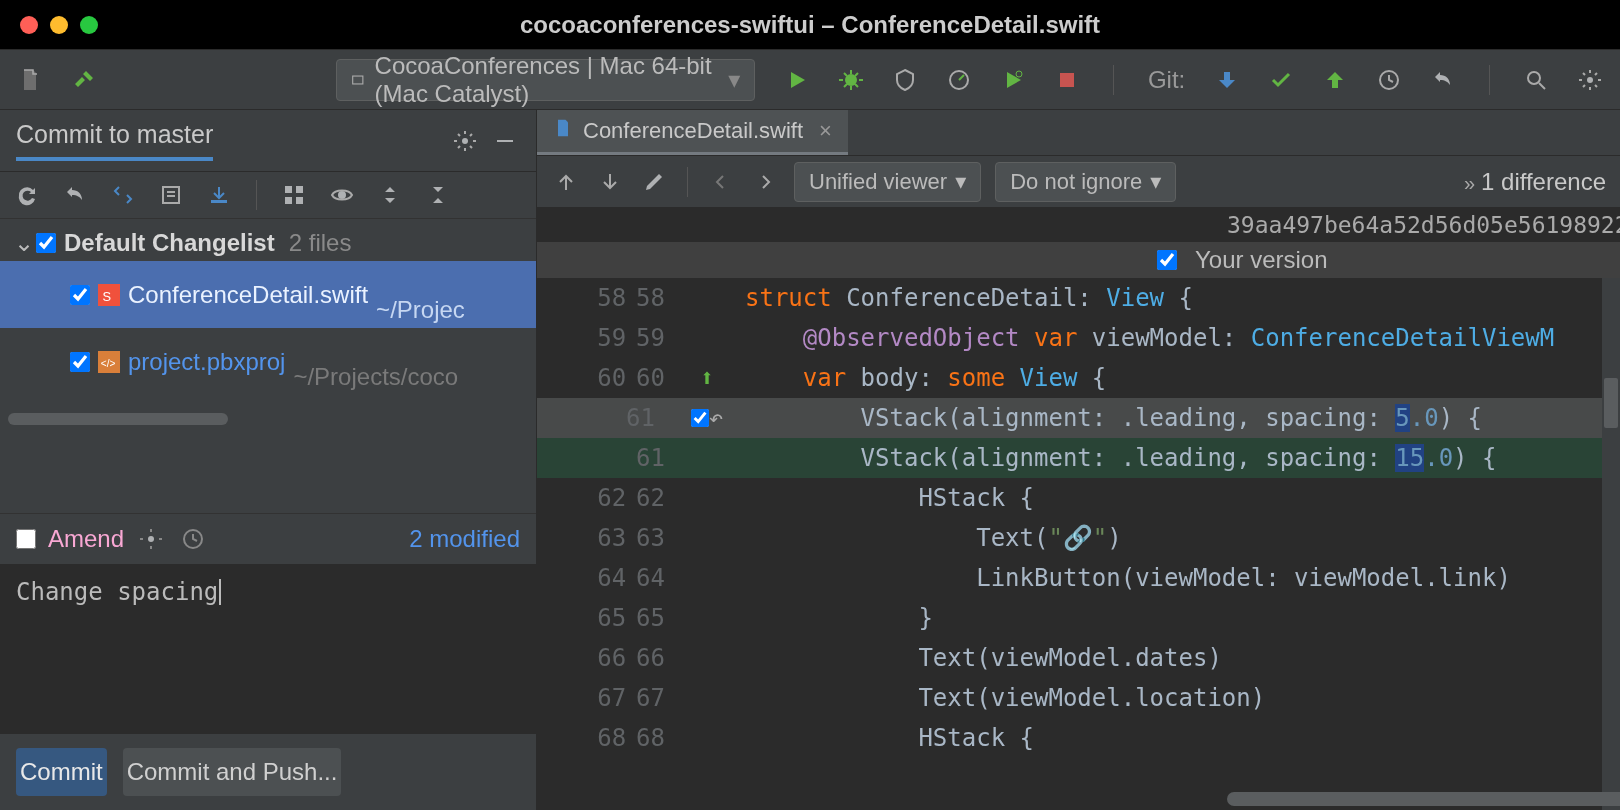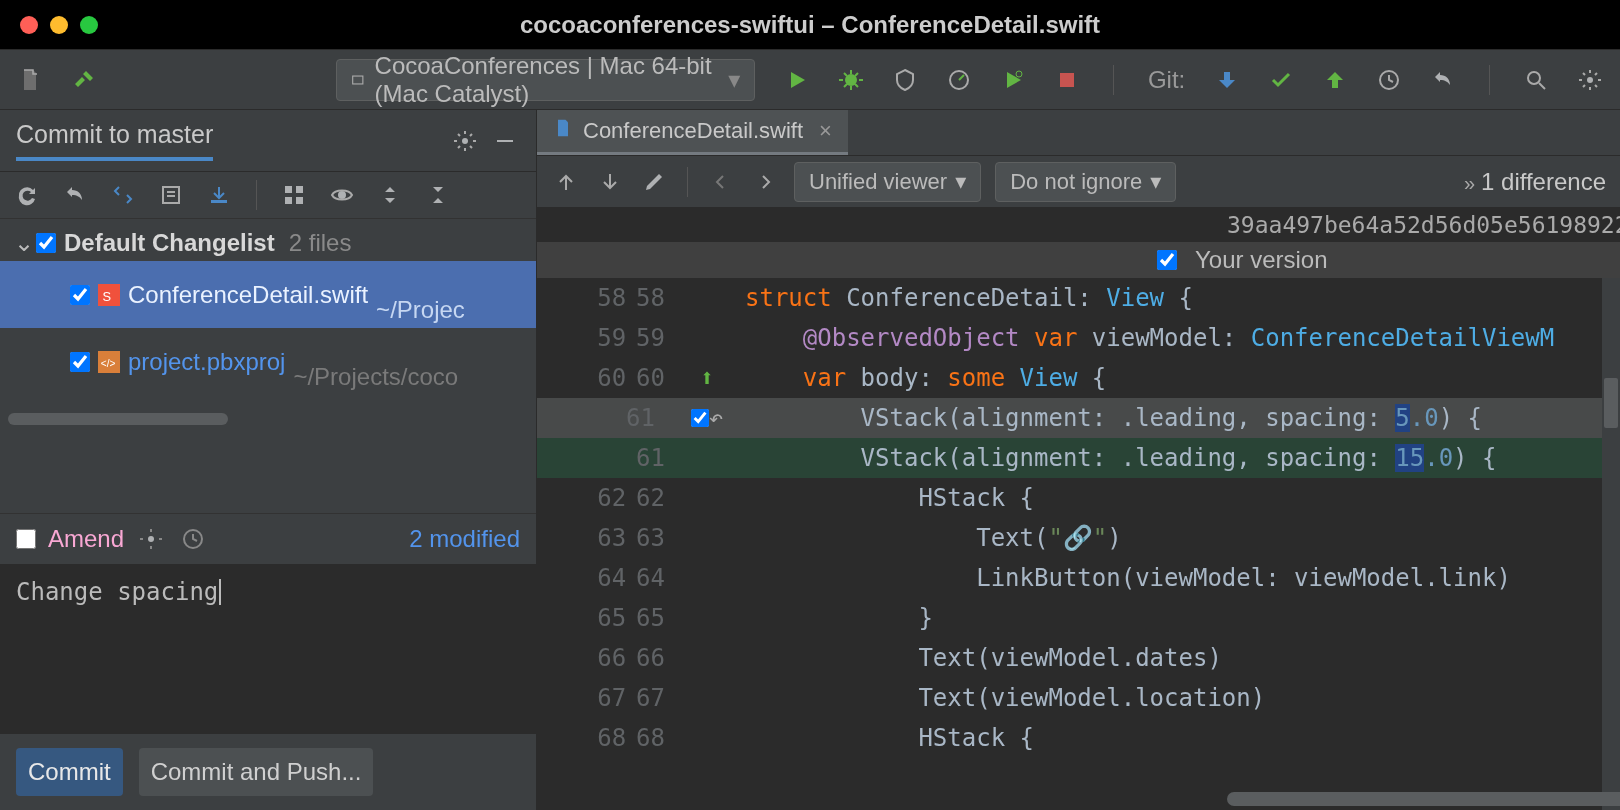--- a/index.html
+++ b/index.html
@@ -35,21 +35,21 @@
 .file-path{color:#7a7a7a;margin-top:31px;}
 .cl-row.sel .file-path{color:#c6d7f2;}
 .scroll-thumb{height:12px;width:220px;background:#5a5d5f;border-radius:6px;margin:18px 0 0 8px;}
 .amend-row{display:flex;align-items:center;padding:10px 16px;gap:12px;border-top:1px solid #323232;}
 .amend-label{color:#f9a8d4;font-size:24px;}
 .modified{margin-left:auto;color:#5394ec;font-size:24px;}
 .commit-msg{flex:0 0 auto;padding:14px 16px;background:#2b2b2b;min-height:170px;}
 .commit-msg-text{color:#bbb;font-family:"Menlo","Consolas",monospace;font-size:24px;}
 .cursor{display:inline-block;width:2px;height:26px;background:#bbb;vertical-align:text-bottom;margin-left:1px;}
 .commit-buttons{display:flex;gap:16px;padding:14px 16px;}
-.btn{padding:10px 12px;border-radius:4px;font-size:24px;cursor:pointer;border:none;}
+.btn{padding:10px 4px;border-radius:4px;font-size:24px;cursor:pointer;border:none;}
 .btn-primary{background:#365880;color:#e8e8e8;}
 .btn-secondary{background:#4c5052;color:#d0d0d0;}
 .right-panel{flex:1;display:flex;flex-direction:column;background:#2b2b2b;min-width:0;}
 .tab-bar{height:46px;display:flex;align-items:stretch;background:#3c3f41;border-bottom:1px solid #2b2b2b;}
 .tab{display:flex;align-items:center;gap:10px;padding:0 16px;background:#4e5254;border-bottom:3px solid #747a80;color:#c9c9c9;font-size:22px;}
 .tab .close{color:#999;margin-left:6px;}
 .diff-toolbar{height:52px;display:flex;align-items:center;gap:14px;padding:0 14px;background:#3c3f41;border-bottom:1px solid #2b2b2b;}
 .combo{display:flex;align-items:center;gap:8px;background:#4c5052;border:1px solid #5e6060;border-radius:4px;padding:6px 14px;color:#bbb;font-size:22px;}
 .diff-diff{margin-left:auto;color:#c9c9c9;font-size:24px;}
 .double-chev{color:#aaa;font-size:20px;margin-right:6px;}

